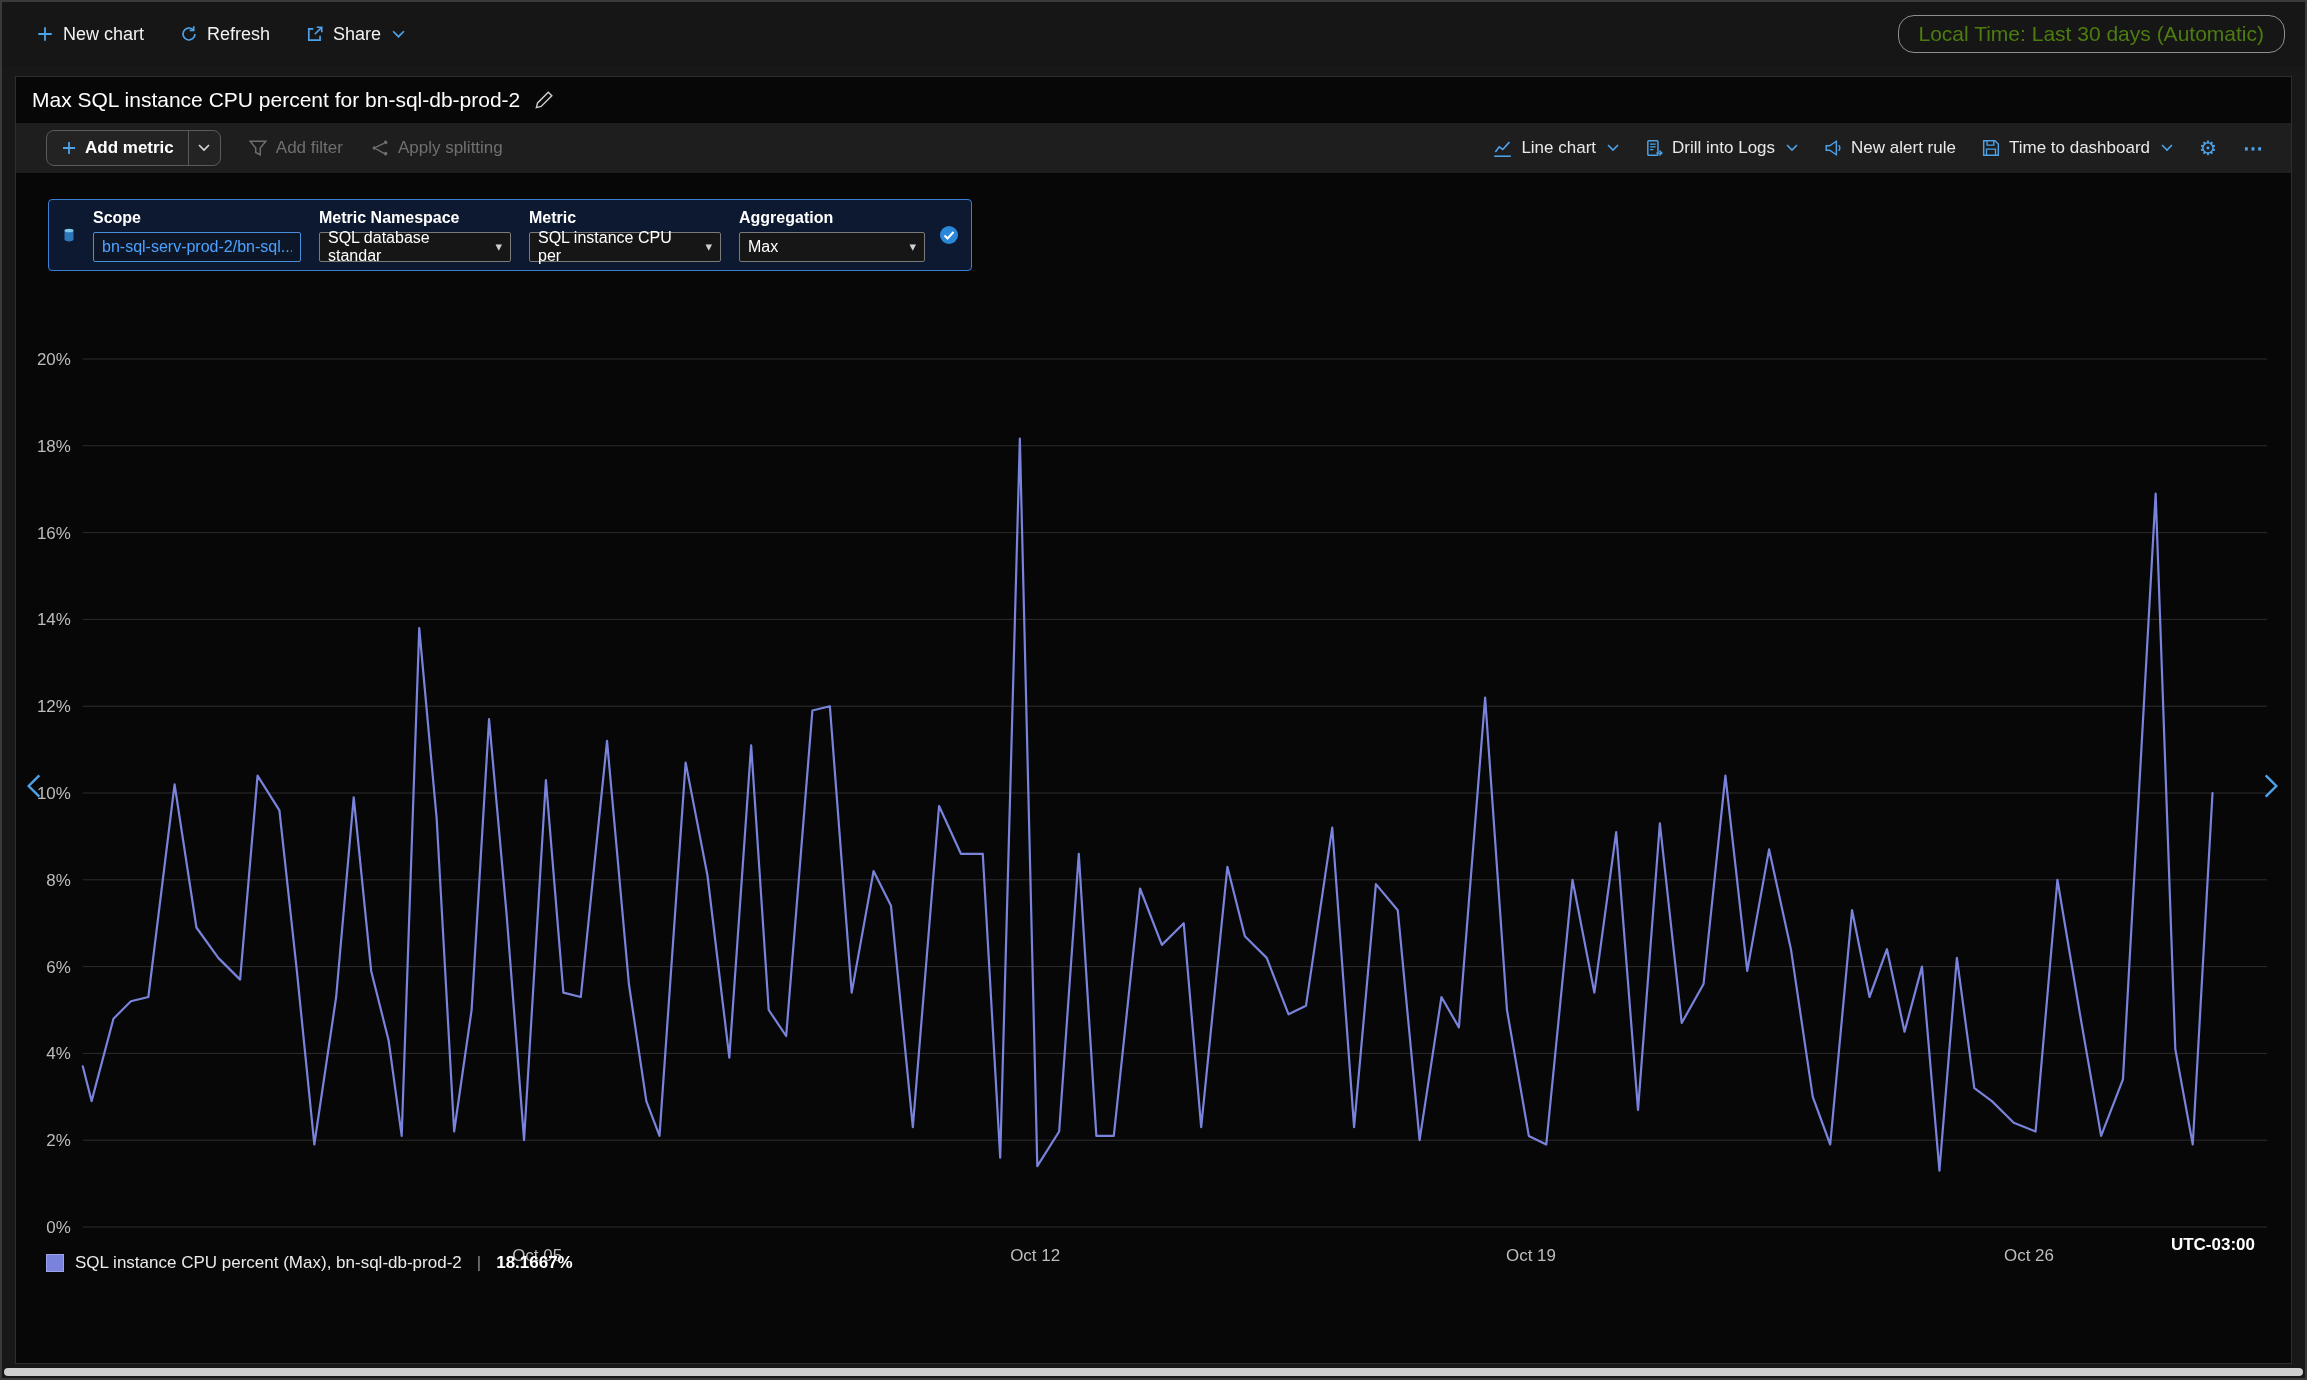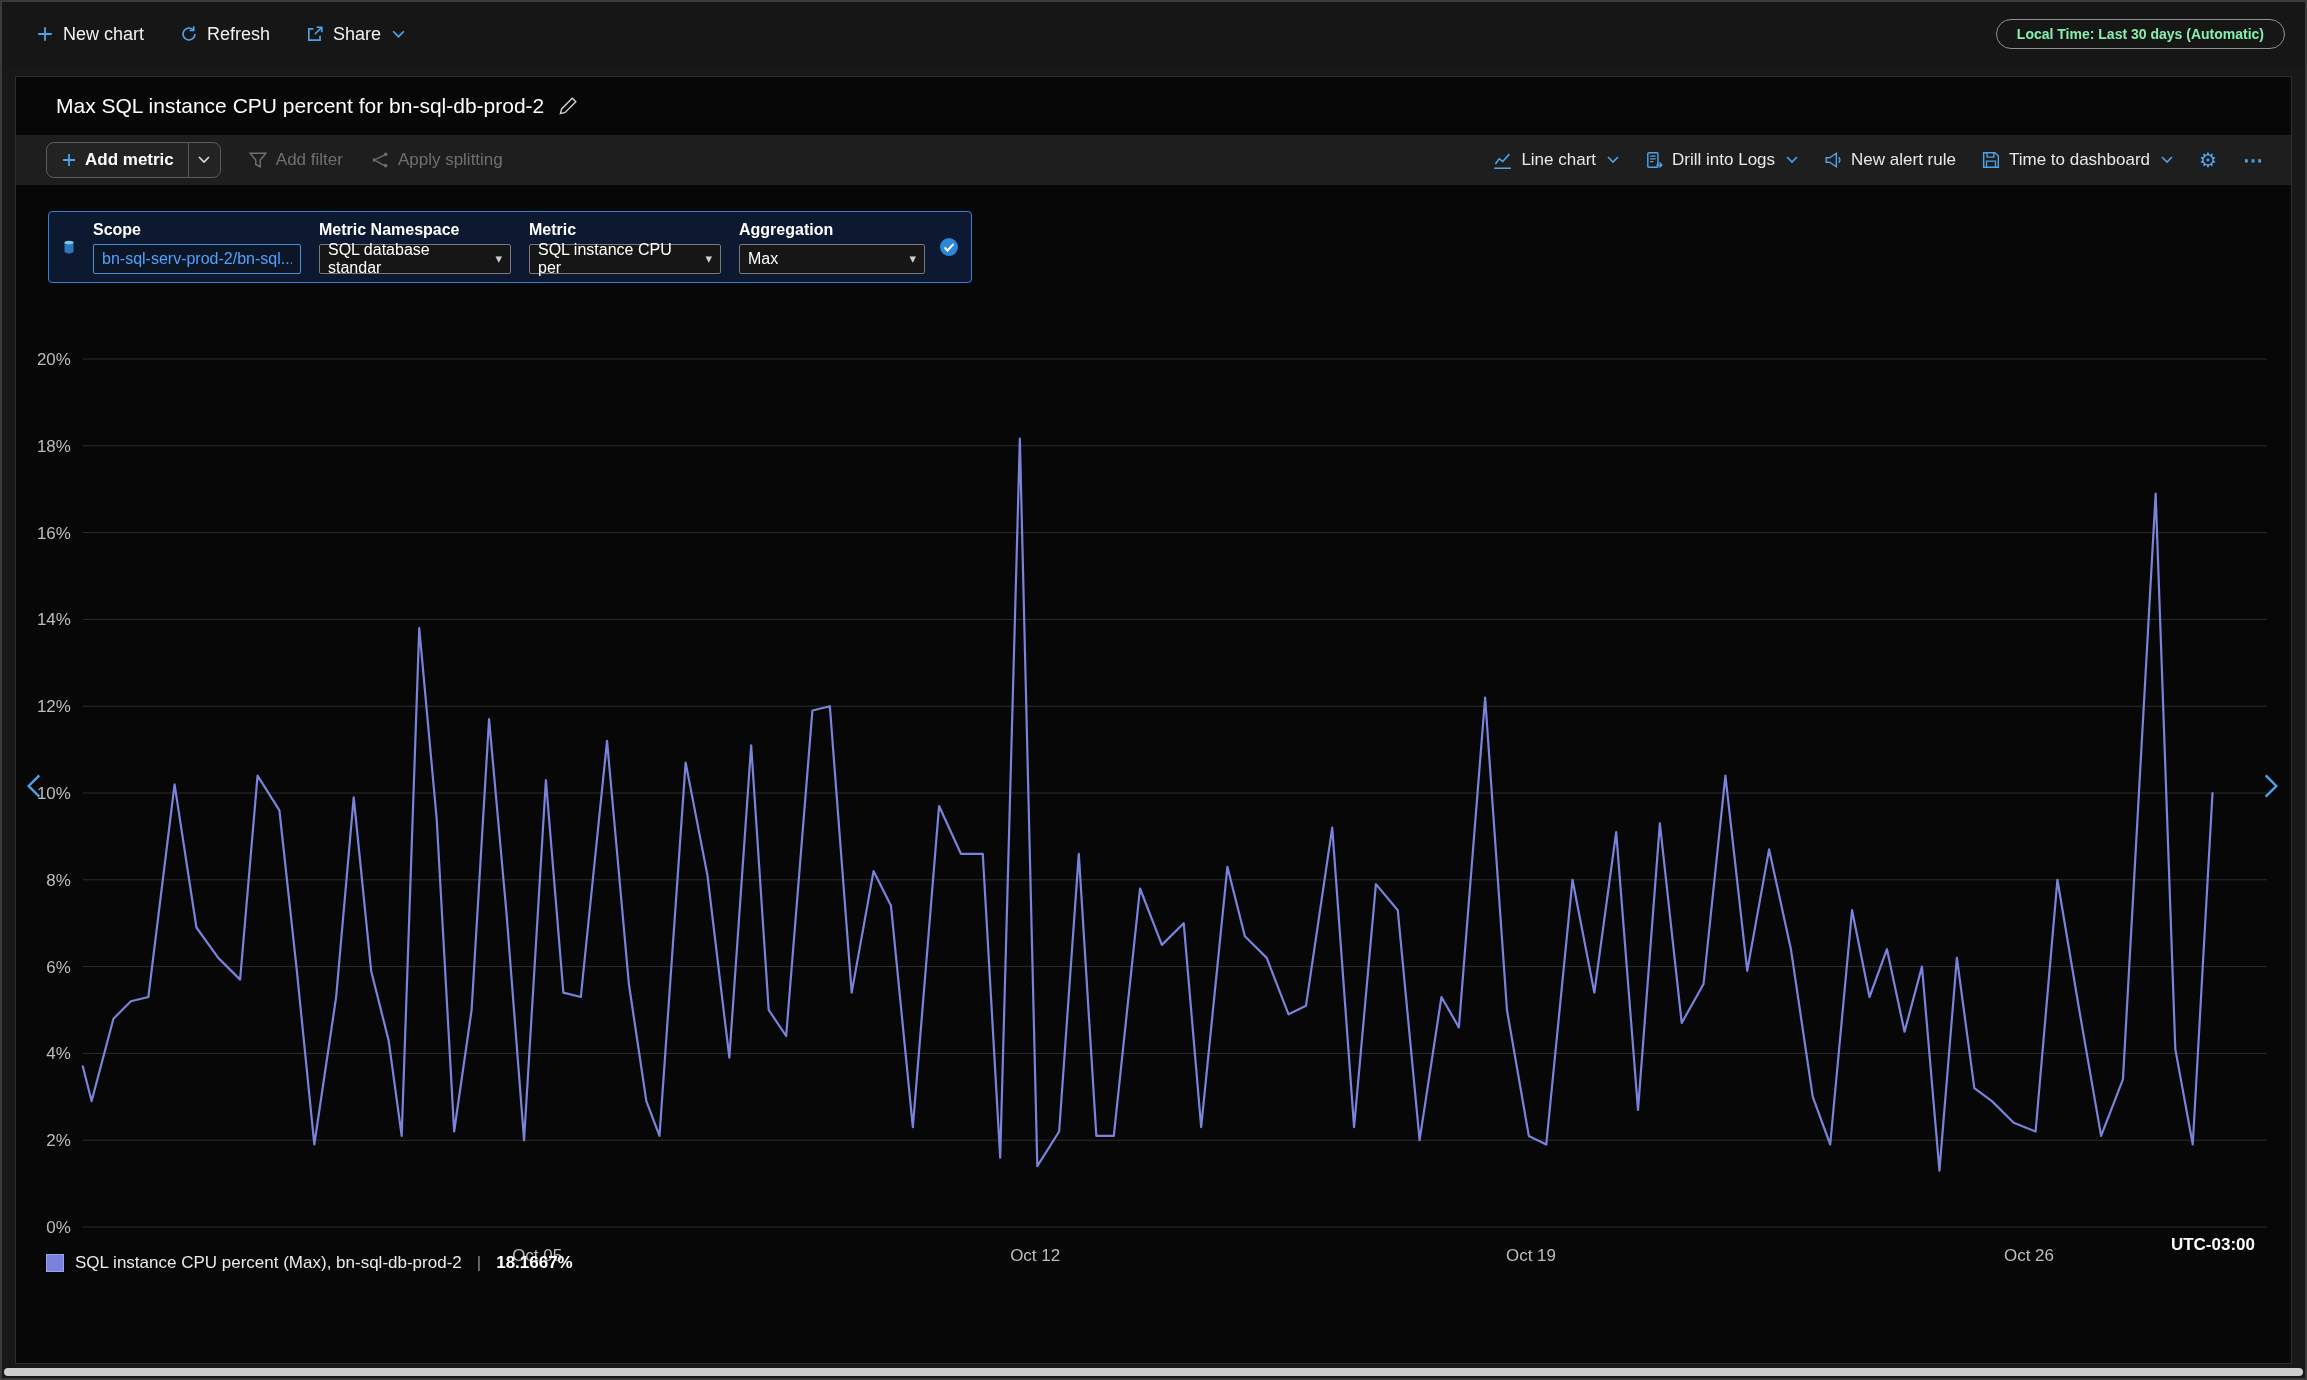--- a/index.html
+++ b/index.html
@@ -17,31 +17,31 @@
   
   .cmdbar {
     height:64px; display:flex; align-items:center;
     padding:0 20px 0 34px; gap:36px; background:#161616;
   }
   .cmd { display:flex; align-items:center; gap:9px; font-size:18px; color:#f2f2f2; cursor:pointer; }
   .cmd svg, .cmd .uicon { color:var(--accent); }
   .chev { color:var(--accent); margin-left:2px; }
   .time-pill {
     margin-left:auto; border:1px solid #8f8f8f; border-radius:16px;
-    padding:6px 20px; font-size:14px; color:#86efac; background:transparent; cursor:pointer;font-weight:bold;
+    padding:6px 20px; font-size:21px; color:#4d7c0f; background:transparent; cursor:pointer;
   }
 
   
   .card {
     position:absolute; left:13px; right:13px; top:74px; height:1288px;
     background:#070707; border:1px solid #2e2e2e;
   }
   .card-title {
-    height:58px; display:flex; align-items:center; gap:14px;
-    padding-left:40px; font-size:21px; color:#fff;
+    height:46px; display:flex; align-items:center; gap:14px;
+    padding-left:16px; font-size:21px; color:#fff;
   }
   .edit-ic { color:#cfcfcf; cursor:pointer; display:flex; }
 
   
   .toolbar {
     height:50px; background:#1e1e1e; display:flex; align-items:center;
     padding:0 26px 0 30px; gap:28px;
   }
   .btn-addmetric {
     display:flex; align-items:stretch; height:36px;

